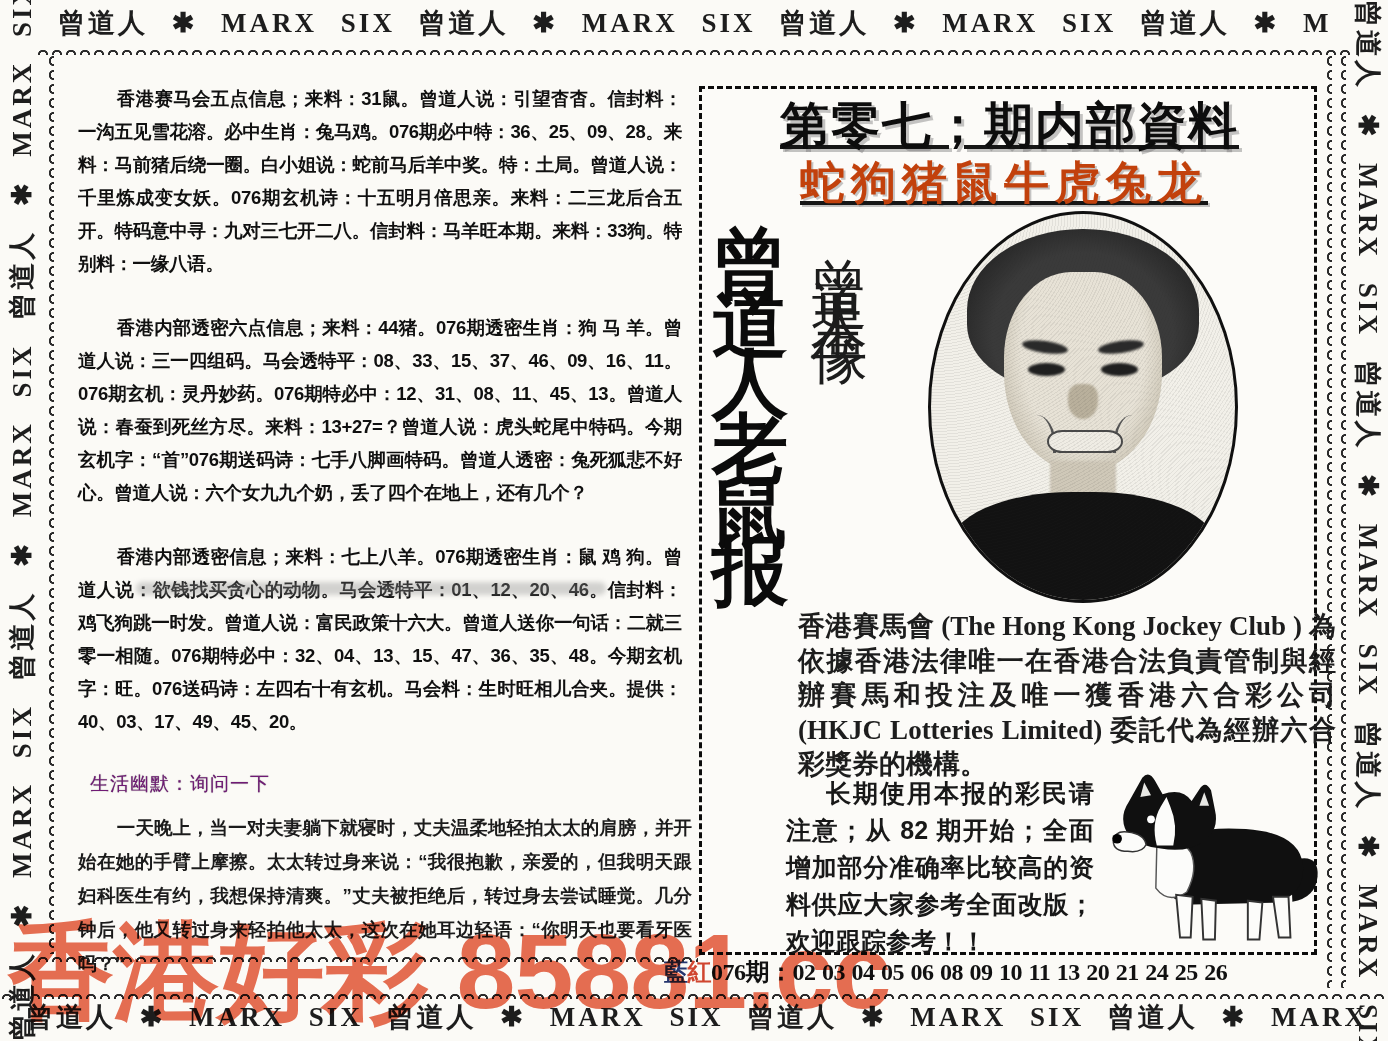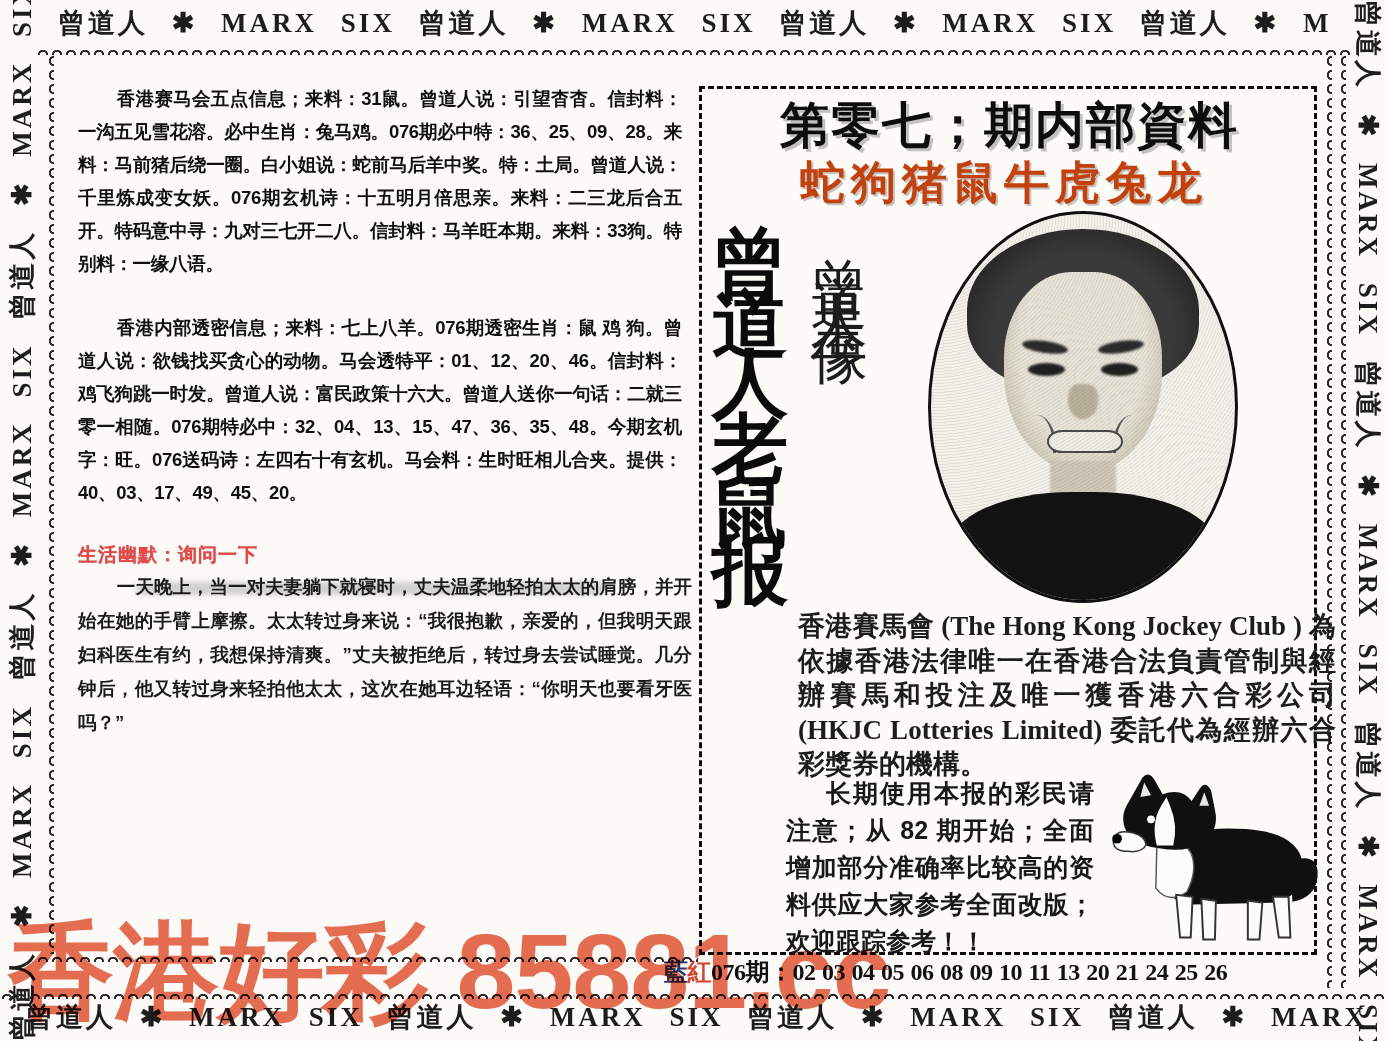--- a/index.html
+++ b/index.html
@@ -25,28 +25,28 @@
   .wv-right1{left:1323px;top:54px;height:934px;}
   .wv-right2{left:1337px;top:54px;height:934px;}
 
   
   .leftcol{position:absolute;left:78px;top:82px;width:614px;}
   .tips{margin:0 10px 31px 0;font-size:18.5px;line-height:33px;font-weight:700;color:#101010;
         text-align:justify;letter-spacing:-0.3px;}
   .tips.indent{text-indent:2.1em;}
   .smudge{position:absolute;left:58px;top:500px;width:470px;height:13px;background:#8f8f8f;
           opacity:.38;filter:blur(2.5px);border-radius:6px;}
-  .humor-title{margin:0;font-size:19px;line-height:30px;font-weight:700;letter-spacing:1px;
-               color:#ef4444;text-shadow:0 0 1px #777;filter:blur(.3px);}
+  .humor-title{margin:12px;font-size:19px;line-height:30px;font-weight:400;letter-spacing:1px;
+               color:#701a75;text-shadow:0 0 1px #777;filter:blur(.3px);}
   .humor-body{margin:0;font-size:18.5px;line-height:34px;font-weight:700;color:#1b1b1b;
               text-indent:2.1em;text-align:justify;filter:blur(.25px);}
 
   
   .panel{position:absolute;left:699px;top:86px;width:618px;height:869px;border:3px dashed #0c0c0c;
-         box-sizing:border-box;background:#fcfbf8;}
+         box-sizing:border-box;background:#fcfbf8;text-decoration:underline;}
   .title1{margin:8px 0 0 78px;font-size:49px;line-height:56px;font-weight:900;color:#0d0d0d;
           letter-spacing:2px;text-shadow:3px 3px 0 rgba(110,110,110,.40);white-space:nowrap;}
   .title2{margin:4px 0 0 98px;font-size:45px;line-height:52px;font-weight:800;color:#c2410c;
           letter-spacing:6px;text-shadow:2px 2px 0 rgba(150,150,150,.55);white-space:nowrap;}
 
   .vmast{position:absolute;left:6px;top:74px;height:790px;writing-mode:vertical-rl;text-orientation:upright;
          font-size:76px;font-weight:900;letter-spacing:62px;color:#0b0b0b;overflow:hidden;line-height:86px;}
   .vcap{position:absolute;left:102px;top:124px;height:380px;writing-mode:vertical-rl;text-orientation:upright;
         font-family:"Liberation Serif","DejaVu Serif",serif;font-size:57px;font-weight:500;
         letter-spacing:18px;color:#1c1c1c;overflow:hidden;line-height:70px;}
@@ -112,20 +112,21 @@
 
   <div class="wave-h wv-top"></div>
   <div class="wave-h wv-midbottom"></div>
   <div class="wave-h wv-bottom"></div>
   <div class="wave-v wv-left"></div>
   <div class="wave-v wv-right1"></div>
   <div class="wave-v wv-right2"></div>
 
   <div class="leftcol">
     <p class="tips indent">香港赛马会五点信息；来料：31鼠。曾道人说：引望杳杳。信封料：一沟五见雪花溶。必中生肖：兔马鸡。076期必中特：36、25、09、28。来料：马前猪后绕一圈。白小姐说：蛇前马后羊中奖。特：土局。曾道人说：千里炼成变女妖。076期玄机诗：十五明月倍思亲。来料：二三龙后合五开。特码意中寻：九对三七开二八。信封料：马羊旺本期。来料：33狗。特别料：一缘八语。</p>
+    <p class="tips indent">香港内部透密六点信息；来料：44猪。076期透密生肖：狗 马 羊。曾道人说：三一四组码。马会透特平：08、33、15、37、46、09、16、11。076期玄机：灵丹妙药。076期特必中：12、31、08、11、45、13。曾道人说：春蚕到死丝方尽。来料：13+27=？曾道人说：虎头蛇尾中特码。今期玄机字：“首”076期送码诗：七手八脚画特码。曾道人透密：兔死狐悲不好心。曾道人说：六个女九九个奶，丢了四个在地上，还有几个？</p>
     <div class="smudge"></div>
     <p class="tips indent">香港内部透密信息；来料：七上八羊。076期透密生肖：鼠 鸡 狗。曾道人说：欲钱找买贪心的动物。马会透特平：01、12、20、46。信封料：鸡飞狗跳一时发。曾道人说：富民政策十六大。曾道人送你一句话：二就三零一相随。076期特必中：32、04、13、15、47、36、35、48。今期玄机字：旺。076送码诗：左四右十有玄机。马会料：生时旺相儿合夹。提供：40、03、17、49、45、20。</p>
     <p class="humor-title">生活幽默：询问一下</p>
     <p class="humor-body">一天晚上，当一对夫妻躺下就寝时，丈夫温柔地轻拍太太的肩膀，并开始在她的手臂上摩擦。太太转过身来说：“我很抱歉，亲爱的，但我明天跟妇科医生有约，我想保持清爽。”丈夫被拒绝后，转过身去尝试睡觉。几分钟后，他又转过身来轻拍他太太，这次在她耳边轻语：“你明天也要看牙医吗？”</p>
   </div>
 
   <div class="panel">
     <div class="title1">第零七；期内部資料</div>
     <div class="title2">蛇狗猪鼠牛虎兔龙</div>
 

